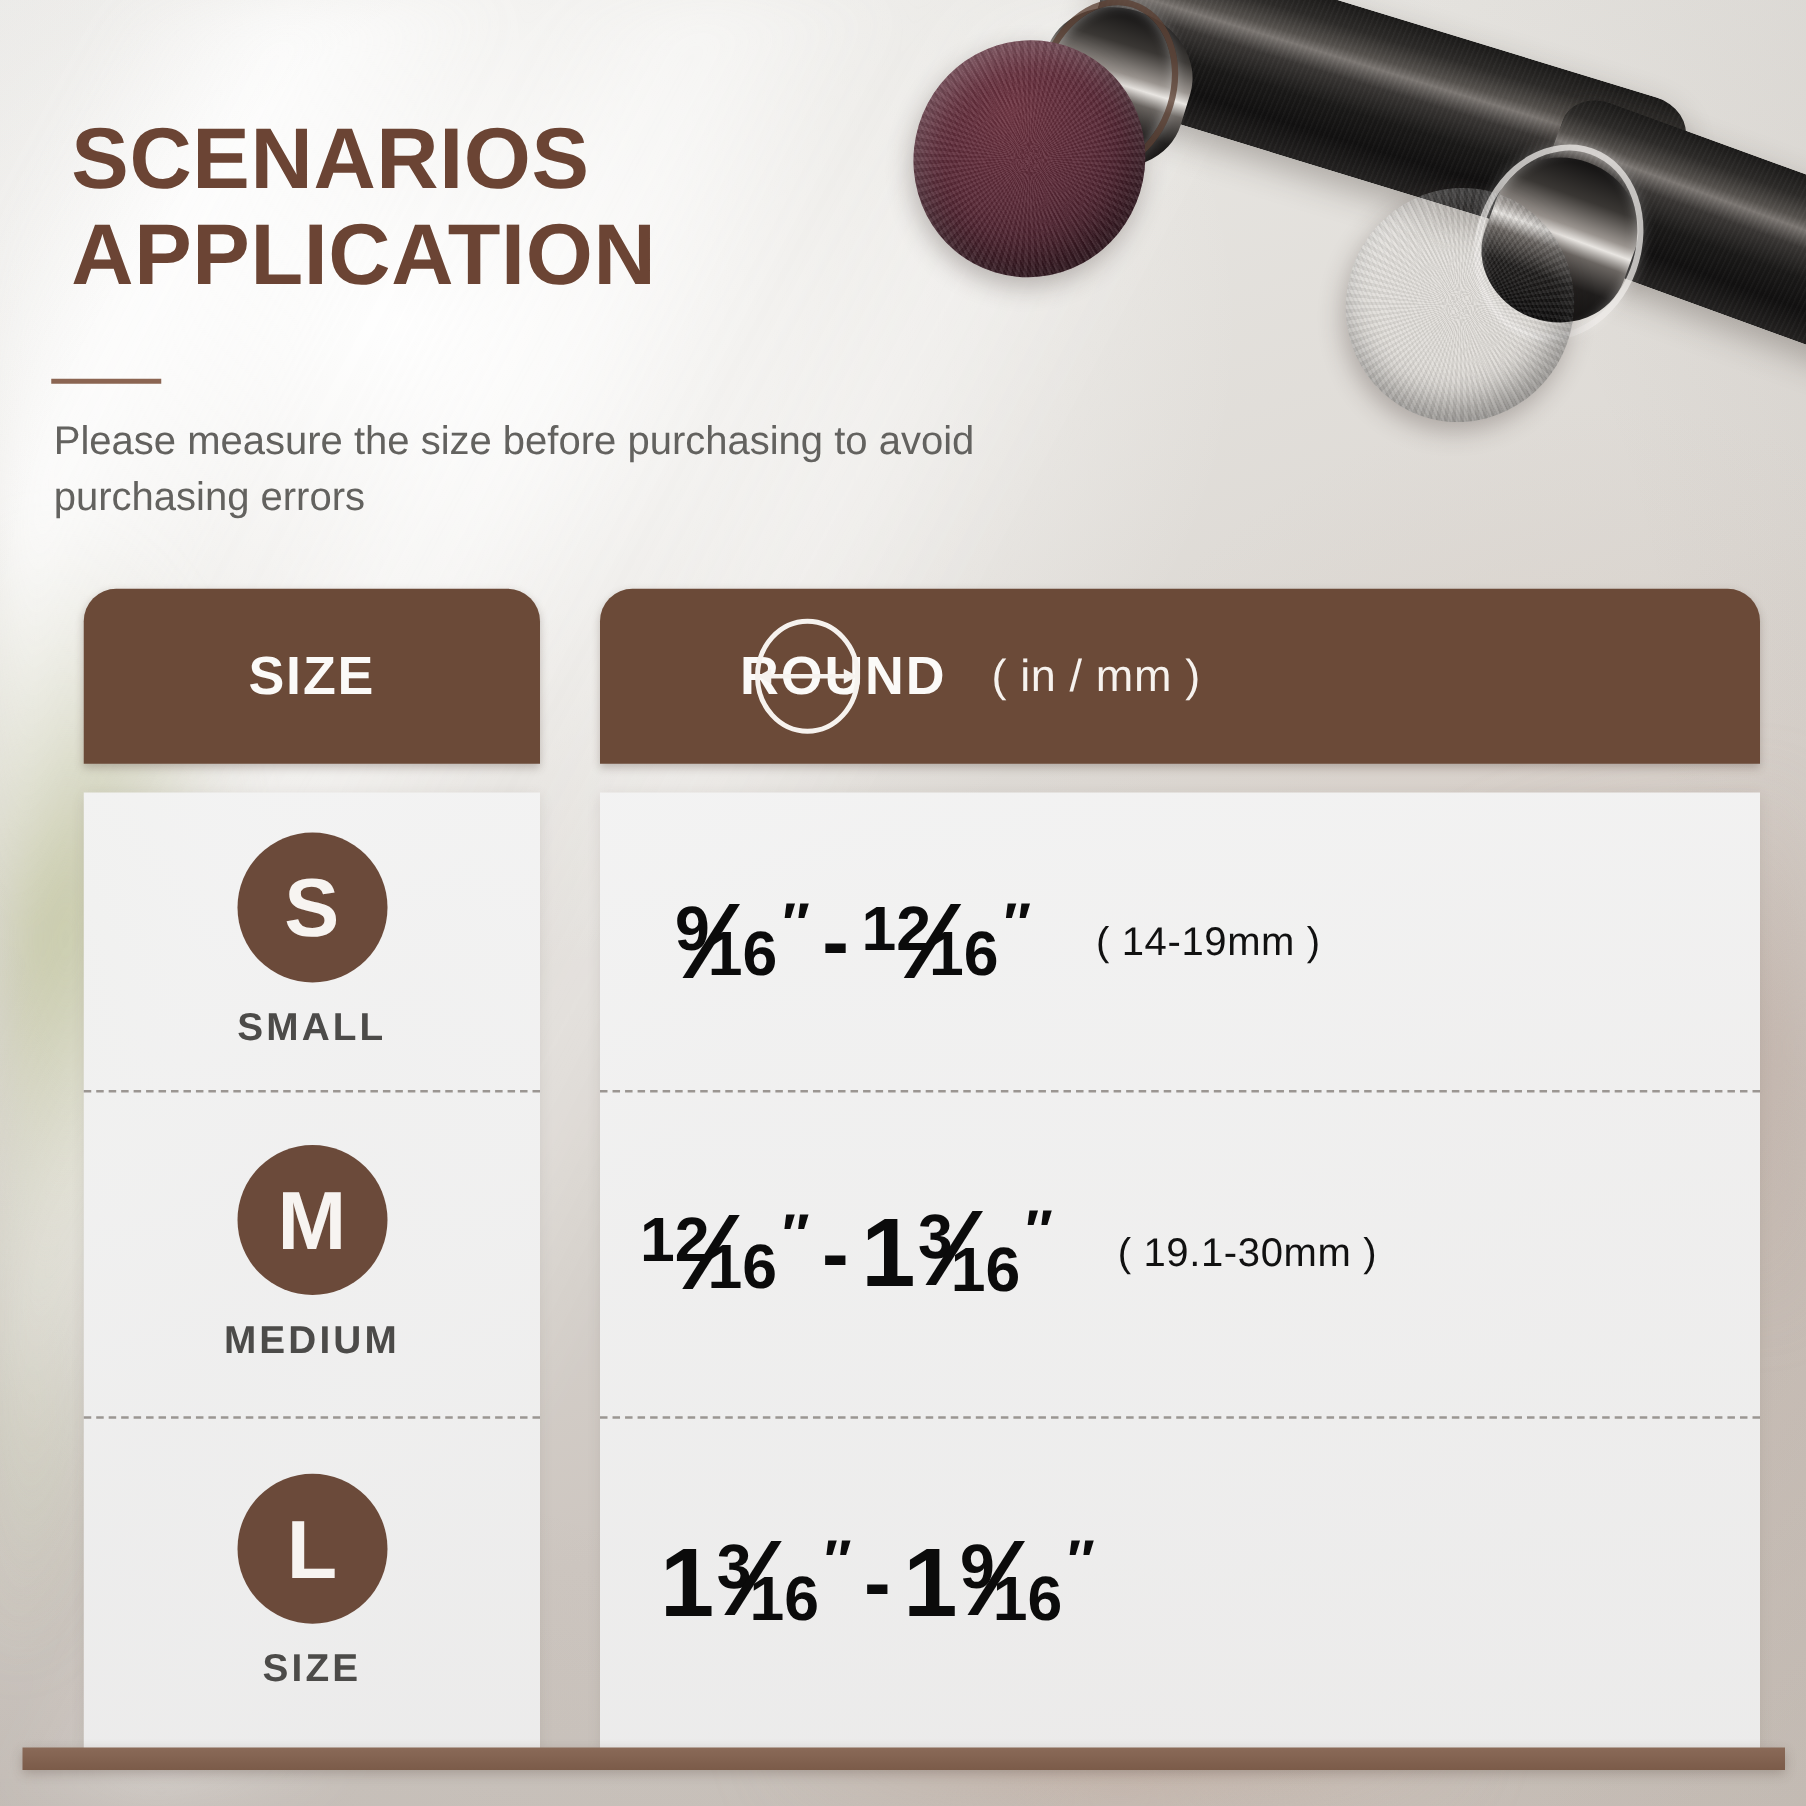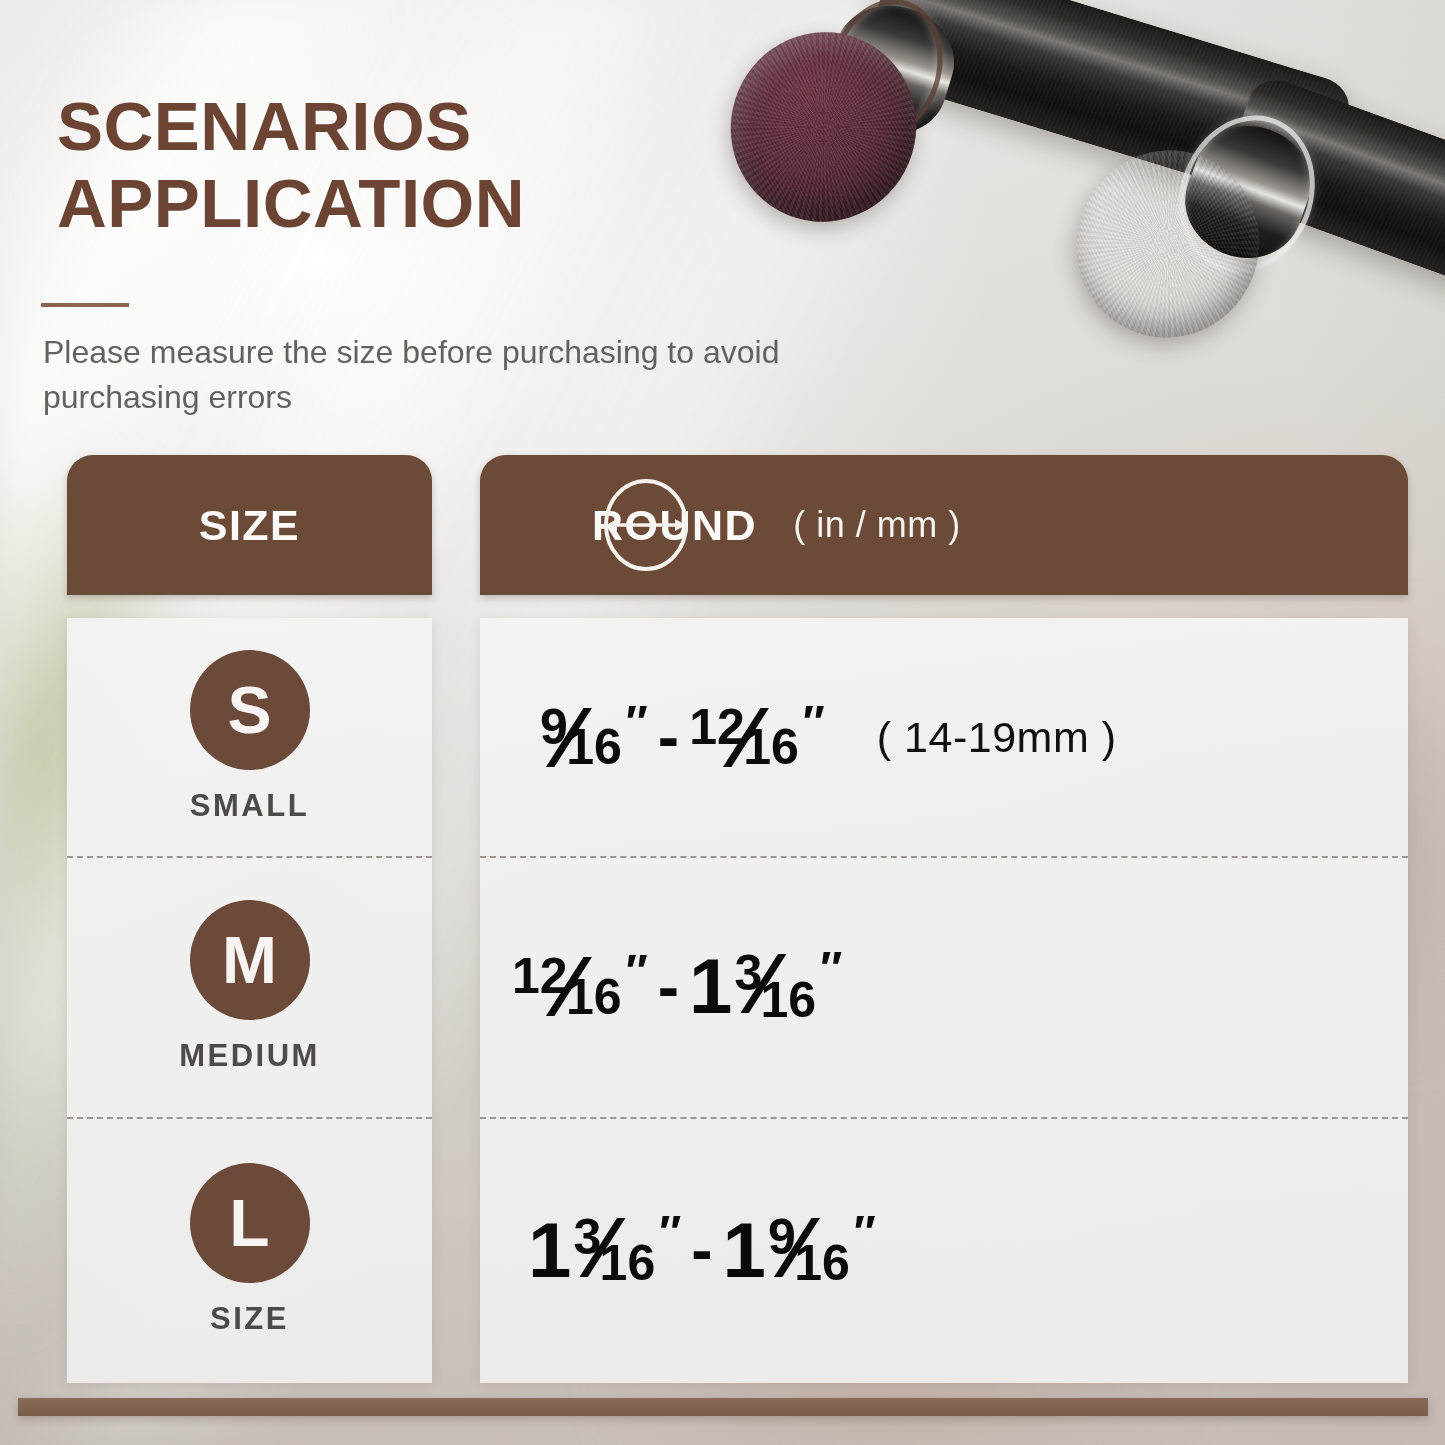--- a/index.html
+++ b/index.html
@@ -115,21 +115,21 @@
   #title-rule {
     position:absolute; left:41px; top:303px;
     width:88px; height:4px; background:#8b6552;
   }
   #subtitle {
     position:absolute; left:43px; top:330px; width:790px;
     color:#63625f; font-size:32px; line-height:1.42;
   }
 
   
-  #table { position:absolute; left:0; top:0; width:1445px; height:1353px;text-align:center; }
+  #table { position:absolute; left:0; top:16px; width:1445px; height:1353px;text-align:center; }
 
   .hdr {
     position:absolute; top:455px; height:140px;
     background:#6b4a38;
     border-radius:26px 26px 0 0;
     box-shadow:0 3px 7px rgba(80,62,52,0.28);
     display:flex; align-items:center;
   }
   #hdr-size  { left:67px;  width:365px; justify-content:center; }
   #hdr-round { left:480px; width:928px; padding-left:112px; }
@@ -193,21 +193,21 @@
     display:inline-flex; align-items:flex-start;
     font-size:62px; line-height:1;
   }
   .frac .whole { font-size:78px; line-height:0.98; margin-right:2px; }
   .frac .num   { font-size:50px; line-height:1; }
   .frac .slash { font-size:86px; line-height:0.82; font-weight:bold; margin:0 -6px; }
   .frac .den   { font-size:50px; line-height:1; align-self:flex-end; margin-left:-4px; }
   .frac .pr    { font-size:46px; line-height:0.9; margin-left:4px; }
   .dash { font-size:64px; font-weight:bold; margin:0 10px; color:#0b0b0b; }
   .mm {
-    margin-left:52px; color:#111; font-size:43px; font-weight:normal;
+    margin-left:52px; color:#111; font-size:32px; font-weight:normal;
     white-space:nowrap; letter-spacing:0.5px;
   }
 
   #bottom-bar {
     position:absolute; left:18px; top:1398px; width:1410px; height:18px;
     background:linear-gradient(to bottom,#8a6a58,#7b5b49);
     box-shadow:0 3px 9px rgba(80,62,52,0.28);
   }
 </style>
 </head>
@@ -314,20 +314,21 @@
         </span>
         <span class="dash">-</span>
         <span class="frac">
           <span class="whole">1</span>
           <span class="num">3</span>
           <span class="slash">⁄</span>
           <span class="den">16</span>
           <span class="pr">″</span>
         </span>
       </span>
+      <span class="mm">( 19.1-30mm )</span>
     </div>
 
     <div class="size-cell" id="cell-l">
       <div class="badge">L</div>
       <div class="badge-label">SIZE</div>
     </div>
     <div class="dim-cell" id="dim-l">
       <span class="inch">
         <span class="frac">
           <span class="whole">1</span>

